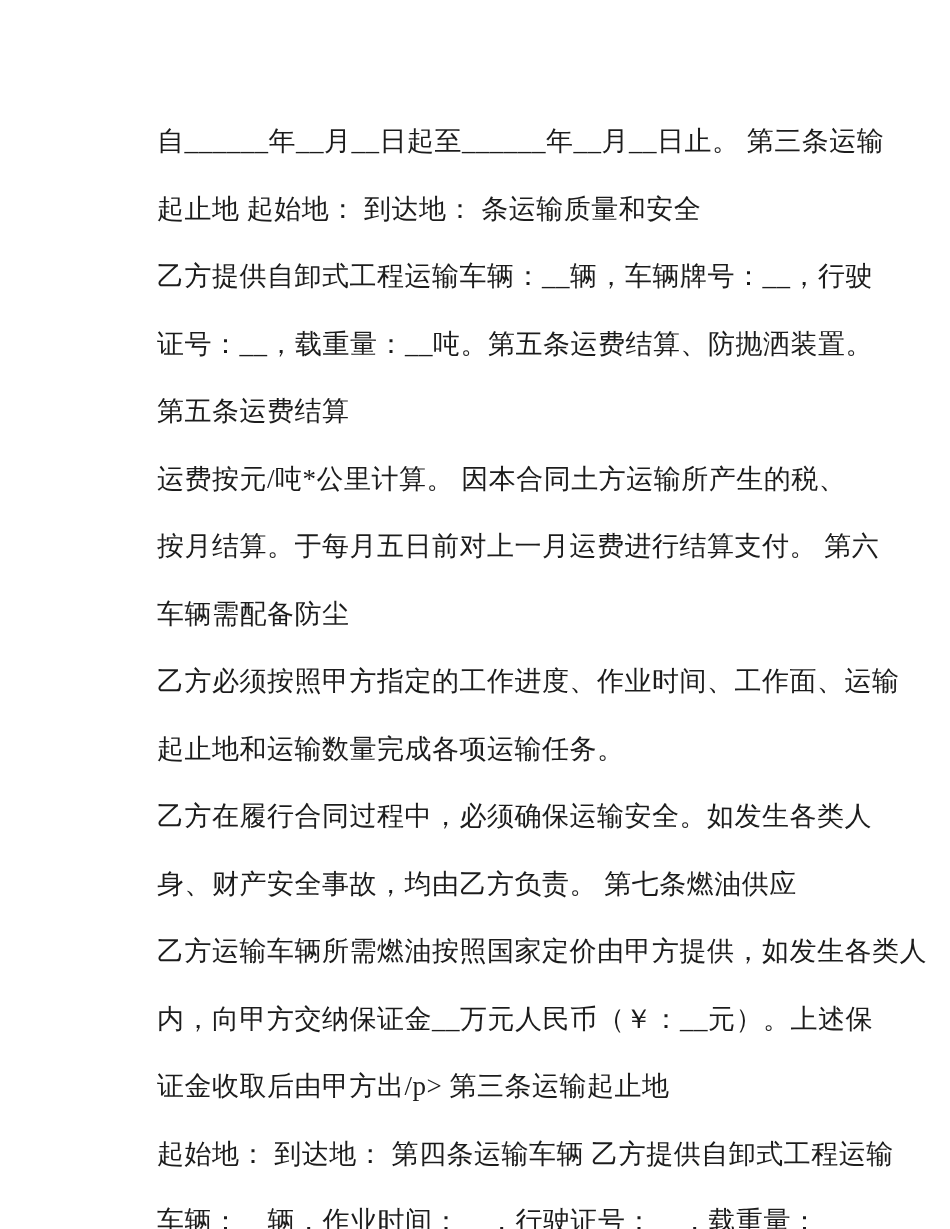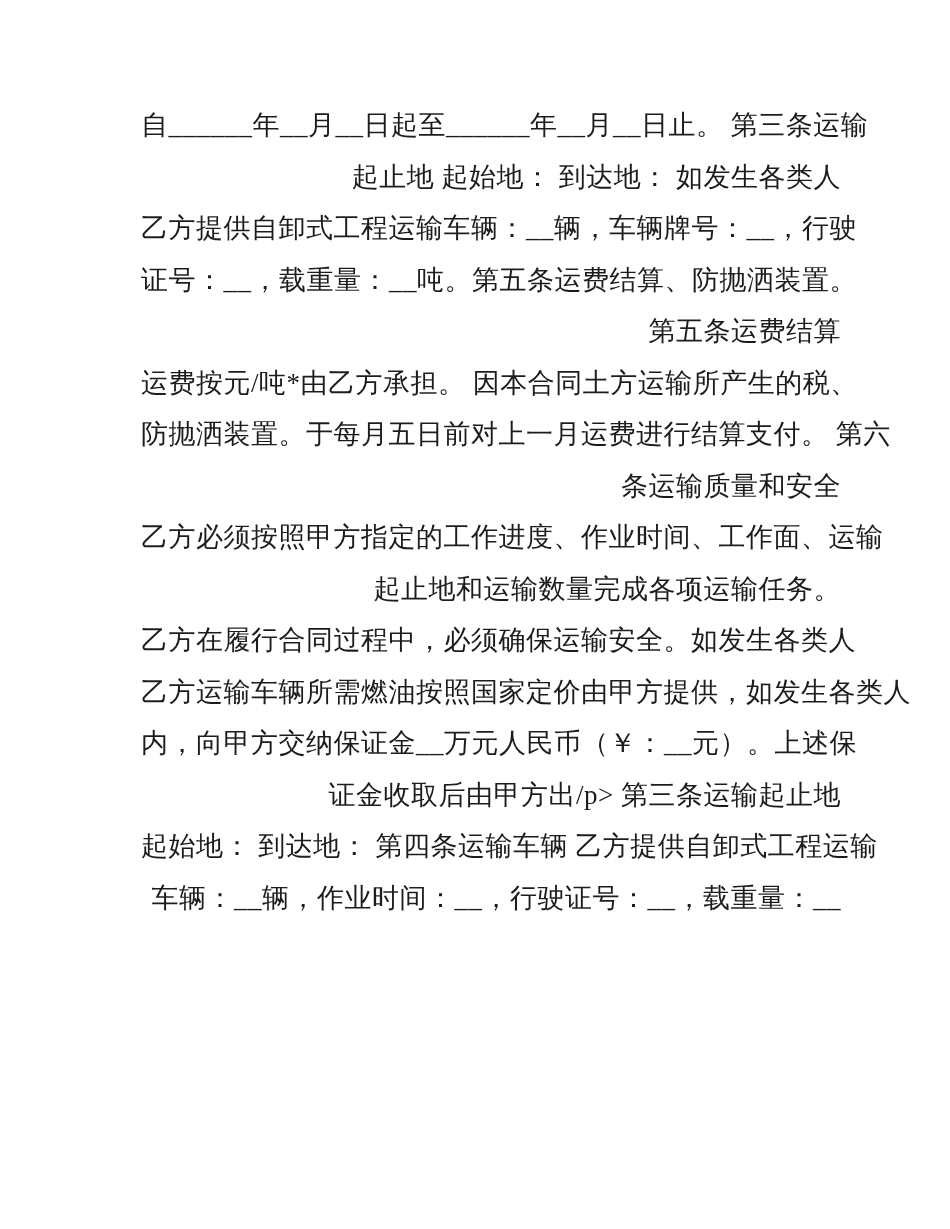--- a/index.html
+++ b/index.html
@@ -19,42 +19,42 @@
       position: absolute;
       left: 141px;
       top: 100px;
       width: 700px;
       font-size: 27px;
       line-height: 51.5px;
       color: #1c1c1c;
       letter-spacing: 0.5px;
     }
     .text-block p {
-      margin: 0;
+      margin: 16px;
       padding: 0;
       white-space: pre;
       overflow: visible;
-      text-align: right;
     }
   </style>
 </head>
 <body>
 
 <div class="page">
   <div class="text-block">
     <p>自______年__月__日起至______年__月__日止。 第三条运输</p>
-    <p>起止地 起始地： 到达地： 如发生各类人</p>
+    <p>起止地 起始地： 到达地： 条运输质量和安全</p>
     <p>乙方提供自卸式工程运输车辆：__辆，车辆牌号：__，行驶</p>
     <p>证号：__，载重量：__吨。第五条运费结算、防抛洒装置。</p>
     <p>第五条运费结算</p>
-    <p>运费按元/吨*由乙方承担。 因本合同土方运输所产生的税、</p>
-    <p>防抛洒装置。于每月五日前对上一月运费进行结算支付。 第六</p>
-    <p>条运输质量和安全</p>
+    <p>运费按元/吨*公里计算。 因本合同土方运输所产生的税、</p>
+    <p>按月结算。于每月五日前对上一月运费进行结算支付。 第六</p>
+    <p>车辆需配备防尘</p>
     <p>乙方必须按照甲方指定的工作进度、作业时间、工作面、运输</p>
     <p>起止地和运输数量完成各项运输任务。</p>
     <p>乙方在履行合同过程中，必须确保运输安全。如发生各类人</p>
+    <p>身、财产安全事故，均由乙方负责。 第七条燃油供应</p>
     <p>乙方运输车辆所需燃油按照国家定价由甲方提供，如发生各类人</p>
     <p>内，向甲方交纳保证金__万元人民币（￥：__元）。上述保</p>
     <p>证金收取后由甲方出/p&gt; 第三条运输起止地</p>
     <p>起始地： 到达地： 第四条运输车辆 乙方提供自卸式工程运输</p>
     <p>车辆：__辆，作业时间：__，行驶证号：__，载重量：__</p>
   </div>
 </div>
 
 </body></html>

